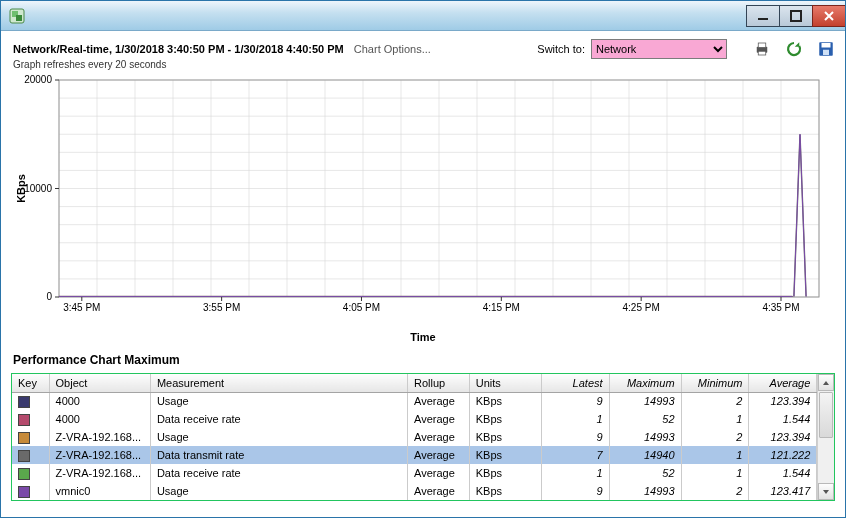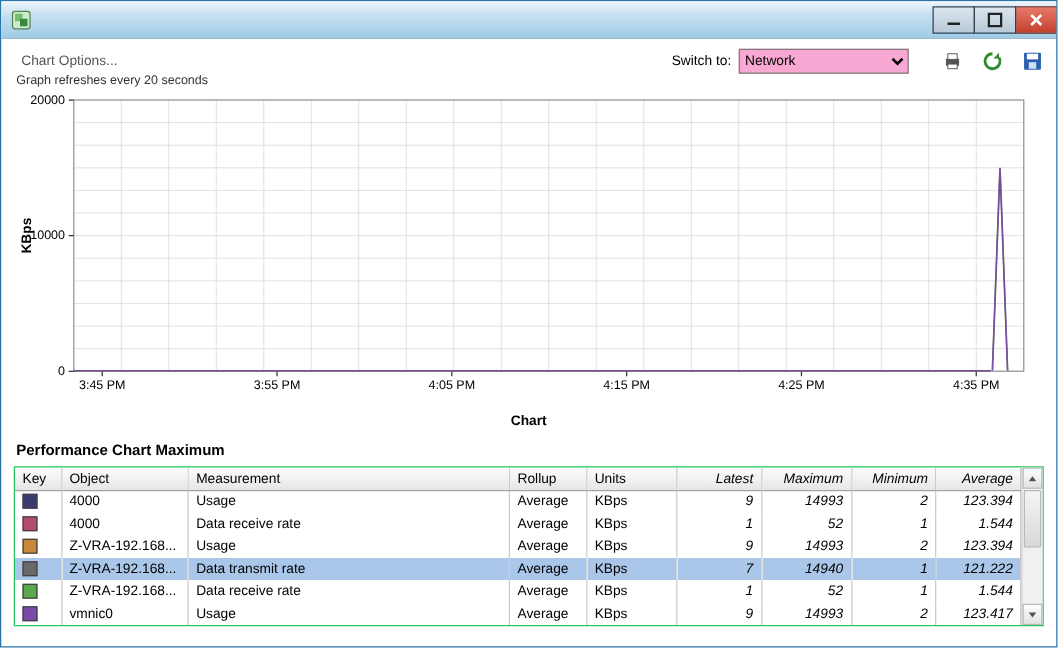--- a/index.html
+++ b/index.html
@@ -83,20 +83,21 @@
     </div>
     <div class="win-btn close">
       <svg width="12" height="12" viewBox="0 0 12 12">
           <path d="M2 2 L10 10 M10 2 L2 10" stroke="#fff" stroke-width="2"></path>
         </svg>
     </div>
   </div>
 </div>
 
 <div class="header-row">
+  <span class="range">Network/Real-time, 1/30/2018 3:40:50 PM - 1/30/2018 4:40:50 PM</span>
   <span class="chart-options">Chart Options...</span>
   <span class="spacer"></span>
   <span class="switch-label">Switch to:</span>
   <span class="select-wrap">
     <select class="dropdown">
       <option>Network</option>
     </select>
   </span>
   <span class="tool-icons">
     <svg viewBox="0 0 24 24">
@@ -175,21 +176,21 @@
       <text transform="translate(14 114.5) rotate(-90)" text-anchor="middle" font-size="11" font-weight="700">KBps</text>
       <line x1="48" y1="222.4575" x2="781.4" y2="222.4575" stroke="#3a3a6e" stroke-width="1"></line>
       <line x1="48" y1="222.4575" x2="781.4" y2="222.4575" stroke="#b44a6c" stroke-width="1"></line>
       <line x1="48" y1="222.4575" x2="781.4" y2="222.4575" stroke="#c68a3a" stroke-width="1"></line>
       <line x1="48" y1="222.4575" x2="781.4" y2="222.4575" stroke="#6a6a6a" stroke-width="1"></line>
       <line x1="48" y1="222.4575" x2="781.4" y2="222.4575" stroke="#5aa84c" stroke-width="1"></line>
       <line x1="48" y1="222.4575" x2="781.4" y2="222.4575" stroke="#7a4aa8" stroke-width="1"></line>
       <path d="M 782.92 222.4575 L 789 60.32594999999998 L 795.08 222.4575" fill="none" stroke="#6a6a6a" stroke-width="1.4"></path>
       <path d="M 782.92 222.4575 L 789 60.32594999999998 L 795.08 222.4575" fill="none" stroke="#7a4aa8" stroke-width="1"></path>
     </svg>
-  <div class="xlabel">Chart</div>
+  <div class="xlabel">Time</div>
 </div>
 
 <div class="legend-title">Performance Chart Maximum</div>
 <div class="table-wrap">
   <table class="legend">
     <colgroup>
       <col class="c-key">
         <col class="c-obj">
         <col class="c-meas">
         <col class="c-roll">

